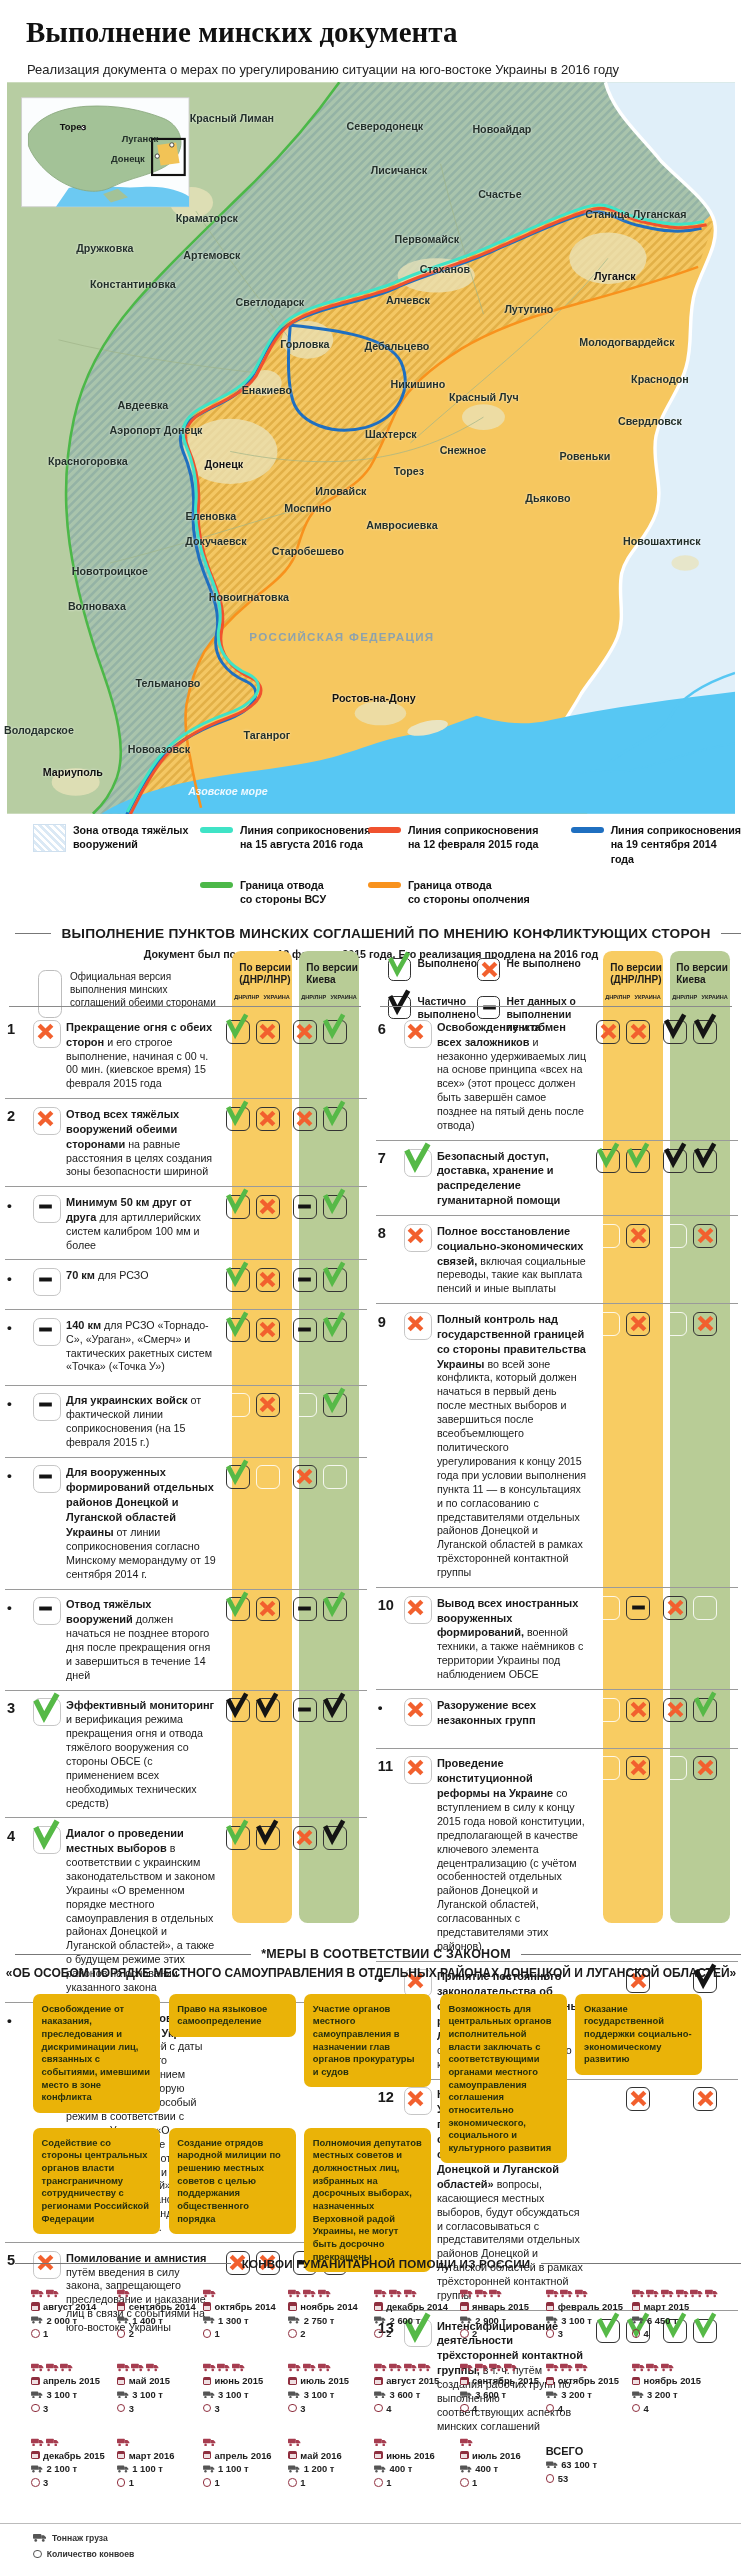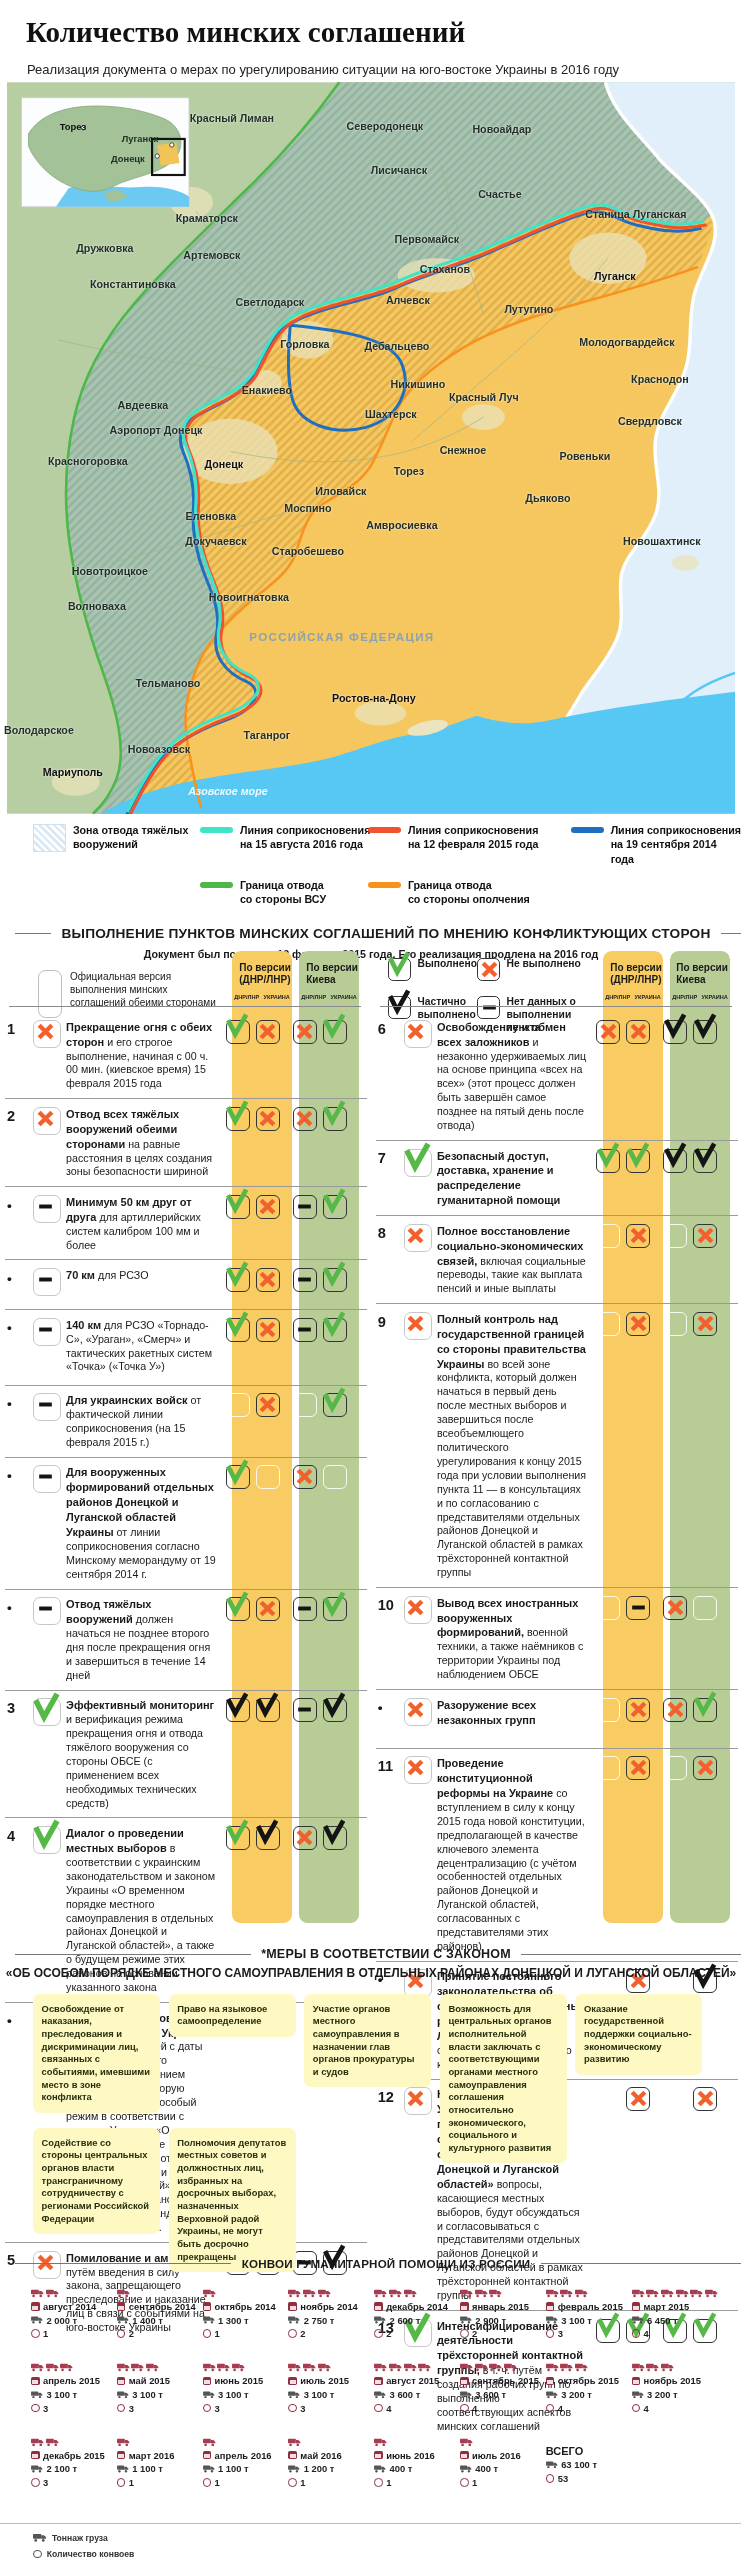--- a/index.html
+++ b/index.html
@@ -51,21 +51,21 @@
          border-radius:6.9px;margin-right:5.2px;}
   .ctext{width:151px;flex:0 0 151px;font-size:10.7px;line-height:1.3;padding-right:5.2px;}
   .ctext b{font-size:11px;}
   .cmarks{display:flex;flex:0 0 auto;}
   .mark{position:relative;width:22px;height:22px;border-radius:6px;border:1.3px solid #333;flex:0 0 auto;}
   .mark.empty{border-color:rgba(255,255,255,.85);}
   .mk1{margin-left:3.4px;}.mk2{margin-left:6px;}.mk3{margin-left:13px;}.mk4{margin-left:6px;}
   .mark svg,.sicon svg,.micon svg{position:absolute;overflow:visible;}
   
   .lawgrid{position:absolute;left:33px;width:678px;display:flex;flex-wrap:wrap;gap:10.3px 8.6px;align-items:flex-start;}
-  .lawbox{width:127px;background:#fef9c3;border-radius:6.9px;padding:8.6px 8.6px;font-size:9.4px;
+  .lawbox{width:127px;background:#eab308;border-radius:6.9px;padding:8.6px 8.6px;font-size:9.4px;
           font-weight:600;line-height:1.35;color:#27300f;box-sizing:border-box;}
   
   .convgrid{position:absolute;left:31px;width:687px;display:grid;grid-template-columns:repeat(8,1fr);
             row-gap:19px;column-gap:3.4px;}
   .cc .trucks{height:13.7px;display:flex;gap:1.7px;align-items:flex-end;color:#a63d50;}
   .cc .mline{display:flex;align-items:center;gap:3.4px;font-size:9.4px;font-weight:800;margin-top:3.4px;}
   .cc .vline{display:flex;align-items:center;gap:3.4px;font-size:9.4px;font-weight:600;margin-top:2.6px;color:#222;}
   .cc .vline.cnt{font-weight:700;}
   .cc.total .big{font-size:11px;font-weight:800;margin:12px 0 2.6px 0;}
   .calic{width:8.6px;height:8.6px;background:#8f2f3f;border-radius:1.7px;position:relative;flex:0 0 auto;}
@@ -73,21 +73,21 @@
   .circic{width:8.6px;height:8.6px;border:1.7px solid #8f2f3f;border-radius:50%;box-sizing:border-box;flex:0 0 auto;}
   .tric{color:#444;flex:0 0 auto;display:block;}
   .footer-div{position:absolute;left:0;width:742px;height:0.9px;background:#bbb;}
   .footleg{position:absolute;display:flex;align-items:center;gap:5.2px;font-size:8.6px;color:#333;font-weight:600;}
 </style>
 </head>
 <body>
 
 <div class="page">
 
-  <div class="title">Количество минских соглашений</div>
+  <div class="title">Выполнение минских документа</div>
   <div class="subtitle">Реализация документа о мерах по урегулированию ситуации на юго-востоке Украины в 2016 году</div>
 
   <div class="map">
     <svg width="728" height="732" viewBox="0 0 848 852">
       <defs>
         <pattern id="ph" width="7" height="7" patternUnits="userSpaceOnUse" patternTransform="rotate(45)">
           <rect width="7" height="7" fill="#a9c4ac"></rect>
             <rect width="3" height="7" fill="#94b3a5"></rect>
         </pattern>
         <pattern id="py" width="7" height="7" patternUnits="userSpaceOnUse" patternTransform="rotate(45)">
@@ -193,21 +193,21 @@
         <div class="mlabel" style="left: 149px; top: 348px;">Аэропорт Донецк</div>
         <div class="mlabel" style="left: 81px; top: 379px;">Красногоровка</div>
         <div class="mlabel bold" style="left: 217px; top: 382px;">Донецк</div>
         <div class="mlabel" style="left: 204px; top: 434px;">Еленовка</div>
         <div class="mlabel" style="left: 209px; top: 459px;">Докучаевск</div>
         <div class="mlabel" style="left: 334px; top: 409px;">Иловайск</div>
         <div class="mlabel" style="left: 301px; top: 426px;">Моспино</div>
         <div class="mlabel" style="left: 301px; top: 469px;">Старобешево</div>
         <div class="mlabel" style="left: 402px; top: 389px;">Торез</div>
         <div class="mlabel" style="left: 456px; top: 368px; text-align: right;">Снежное</div>
-        <div class="mlabel" style="left: 384px; top: 332px;">Шахтерск</div>
+        <div class="mlabel" style="left: 384px; top: 352px;">Шахтерск</div>
         <div class="mlabel" style="left: 578px; top: 374px;">Ровеньки</div>
         <div class="mlabel" style="left: 541px; top: 416px;">Дьяково</div>
         <div class="mlabel" style="left: 395px; top: 443px;">Амвросиевка</div>
         <div class="mlabel" style="left: 655px; top: 459px;">Новошахтинск</div>
         <div class="mlabel" style="left: 103px; top: 489px;">Новотроицкое</div>
         <div class="mlabel" style="left: 90px; top: 524px;">Волноваха</div>
         <div class="mlabel" style="left: 242px; top: 515px;">Новоигнатовка</div>
         <div class="mlabel" style="left: 161px; top: 601px;">Тельманово</div>
         <div class="mlabel" style="left: 32px; top: 648px;">Володарское</div>
         <div class="mlabel" style="left: 152px; top: 667px;">Новоазовск</div>
@@ -942,20 +942,21 @@
   <div class="secsub" style="top:1966px;font-size:12px;font-weight:800;">«ОБ ОСОБОМ ПОРЯДКЕ МЕСТНОГО САМОУПРАВЛЕНИЯ В ОТДЕЛЬНЫХ РАЙОНАХ ДОНЕЦКОЙ И ЛУГАНСКОЙ ОБЛАСТЕЙ»</div>
   <div class="lawgrid" id="law-row1" style="top:1994px;">
       <div class="lawbox">Освобождение от наказания, преследования и дискриминации лиц, связанных с событиями, имевшими место в зоне конфликта</div>
       <div class="lawbox">Право на языковое самоопределение</div>
       <div class="lawbox">Участие органов местного самоуправления в назначении глав органов прокуратуры и судов</div>
       <div class="lawbox">Возможность для центральных органов исполнительной власти заключать с соответствующими органами местного самоуправления соглашения относительно экономического, социального и культурного развития</div>
       <div class="lawbox">Оказание государственной поддержки социально-экономическому развитию</div>
     </div>
   <div class="lawgrid" id="law-row2" style="top:2128px;">
       <div class="lawbox">Содействие со стороны центральных органов власти трансграничному сотрудничеству с регионами Российской Федерации</div>
+      <div class="lawbox">Создание отрядов народной милиции по решению местных советов с целью поддержания общественного порядка</div>
       <div class="lawbox">Полномочия депутатов местных советов и должностных лиц, избранных на досрочных выборах, назначенных Верховной радой Украины, не могут быть досрочно прекращены</div>
     </div>
 
   <div class="sechead" style="top:2257px;">
     <div class="ln"></div>
     <div class="tx" style="font-size:11.6px;">КОНВОИ ГУМАНИТАРНОЙ ПОМОЩИ ИЗ РОССИИ</div>
     <div class="ln"></div>
   </div>
   <div class="convgrid" id="convoy-grid" style="top:2284px;">
       <div class="cc">

